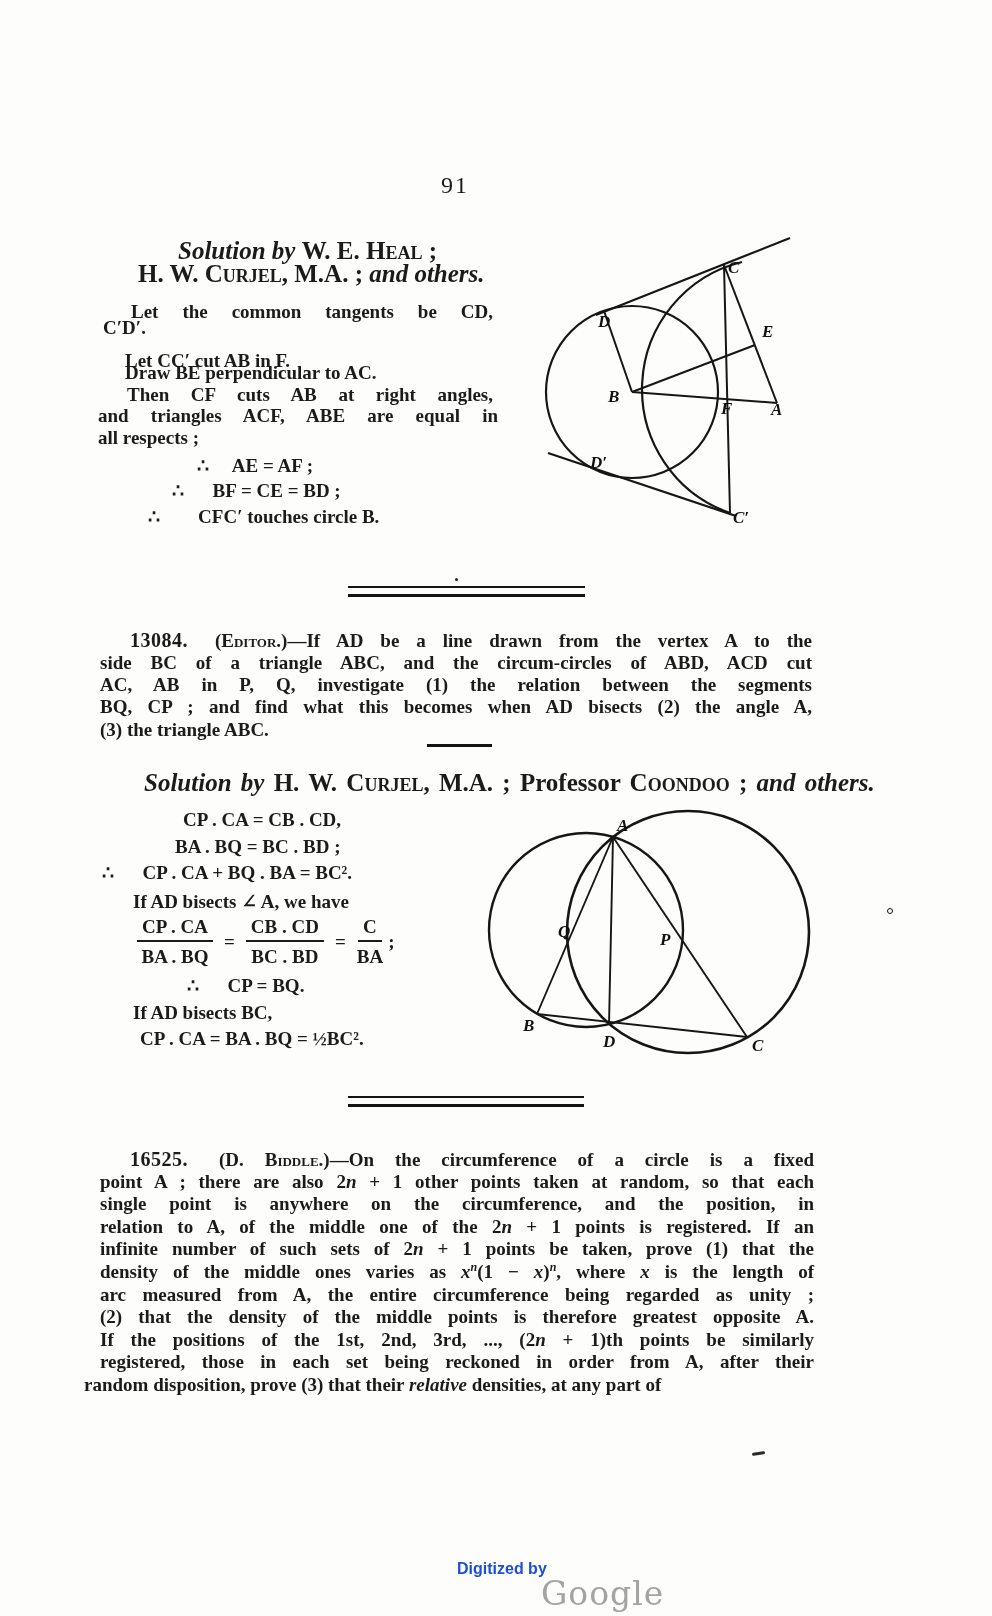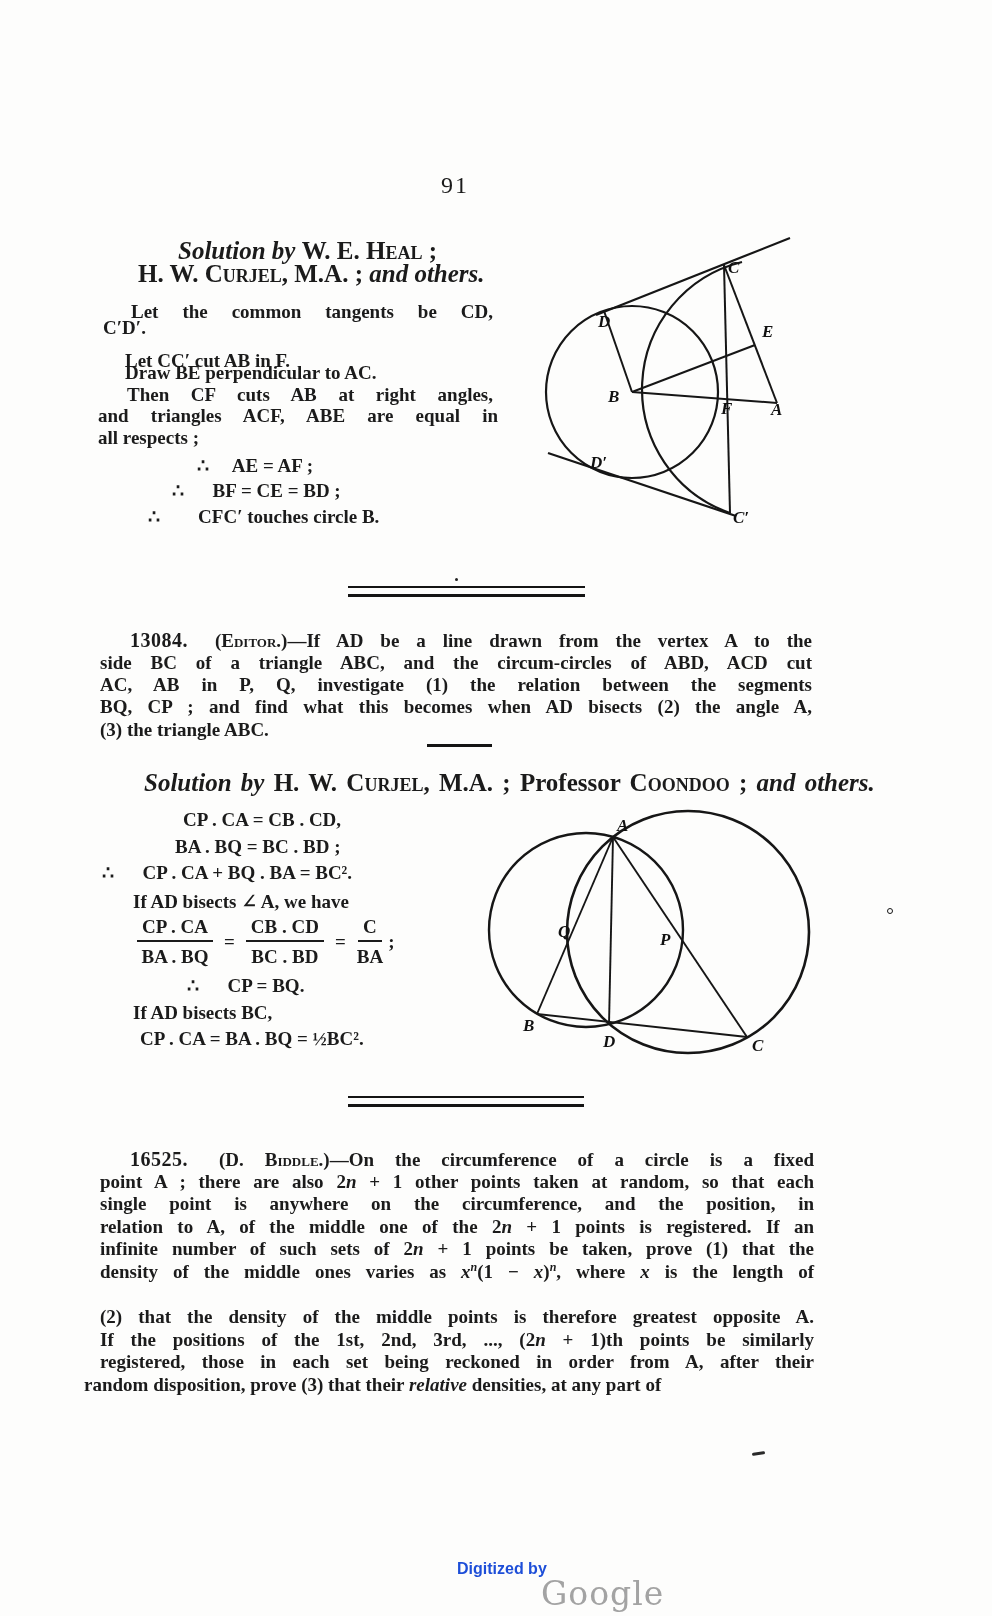--- a/index.html
+++ b/index.html
@@ -122,20 +122,21 @@
 
   <div class="rule" style="left:348px;top:1096px;width:236px;height:2px;"></div>
   <div class="rule" style="left:348px;top:1104px;width:236px;height:3px;"></div>
 
   <div class="line just" style="left:130px;top:1148px;width:684px;"><span class="num">16525.</span><span> (D. </span><span class="sc">Biddle</span><span>.)—On the circumference of a circle is a fixed</span></div>
   <div class="line just" style="left:100px;top:1171px;width:714px;"><span>point A ; there are also 2</span><span class="it">n</span><span> + 1 other points taken at random, so that each</span></div>
   <div class="line just" style="left:100px;top:1193px;width:714px;">single point is anywhere on the circumference, and the position, in</div>
   <div class="line just" style="left:100px;top:1216px;width:714px;"><span>relation to A, of the middle one of the 2</span><span class="it">n</span><span> + 1 points is registered.  If an</span></div>
   <div class="line just" style="left:100px;top:1238px;width:714px;"><span>infinite number of such sets of 2</span><span class="it">n</span><span> + 1 points be taken, prove (1) that the</span></div>
   <div class="line just" style="left:100px;top:1261px;width:714px;"><span>density of the middle ones varies as </span><span class="it">x</span><sup class="sn">n</sup><span>(1 − </span><span class="it">x</span><span>)</span><sup class="sn">n</sup><span>, where </span><span class="it">x</span><span> is the length of</span></div>
+  <div class="line just" style="left:100px;top:1284px;width:714px;">arc measured from A, the entire circumference being regarded as unity ;</div>
   <div class="line just" style="left:100px;top:1306px;width:714px;">(2) that the density of the middle points is therefore greatest opposite A.</div>
   <div class="line just" style="left:100px;top:1329px;width:714px;"><span>If the positions of the 1st, 2nd, 3rd, ..., (2</span><span class="it">n</span><span> + 1)th points be similarly</span></div>
   <div class="line just" style="left:100px;top:1351px;width:714px;">registered, those in each set being reckoned in order from A, after their</div>
   <div class="line" style="left:84px;top:1374px;text-align:center;"><span>random disposition, prove (3) that their </span><span class="it">relative</span><span> densities, at any part of</span></div>
 
   <div class="dash" style="left:752px;top:1452px;width:13px;height:3px;"></div>
 
   <div class="wm-prefix" style="left:457px;top:1560px;">Digitized by</div>
   <div class="wm-logo" style="left:541px;top:1542px;">Google</div>
 

